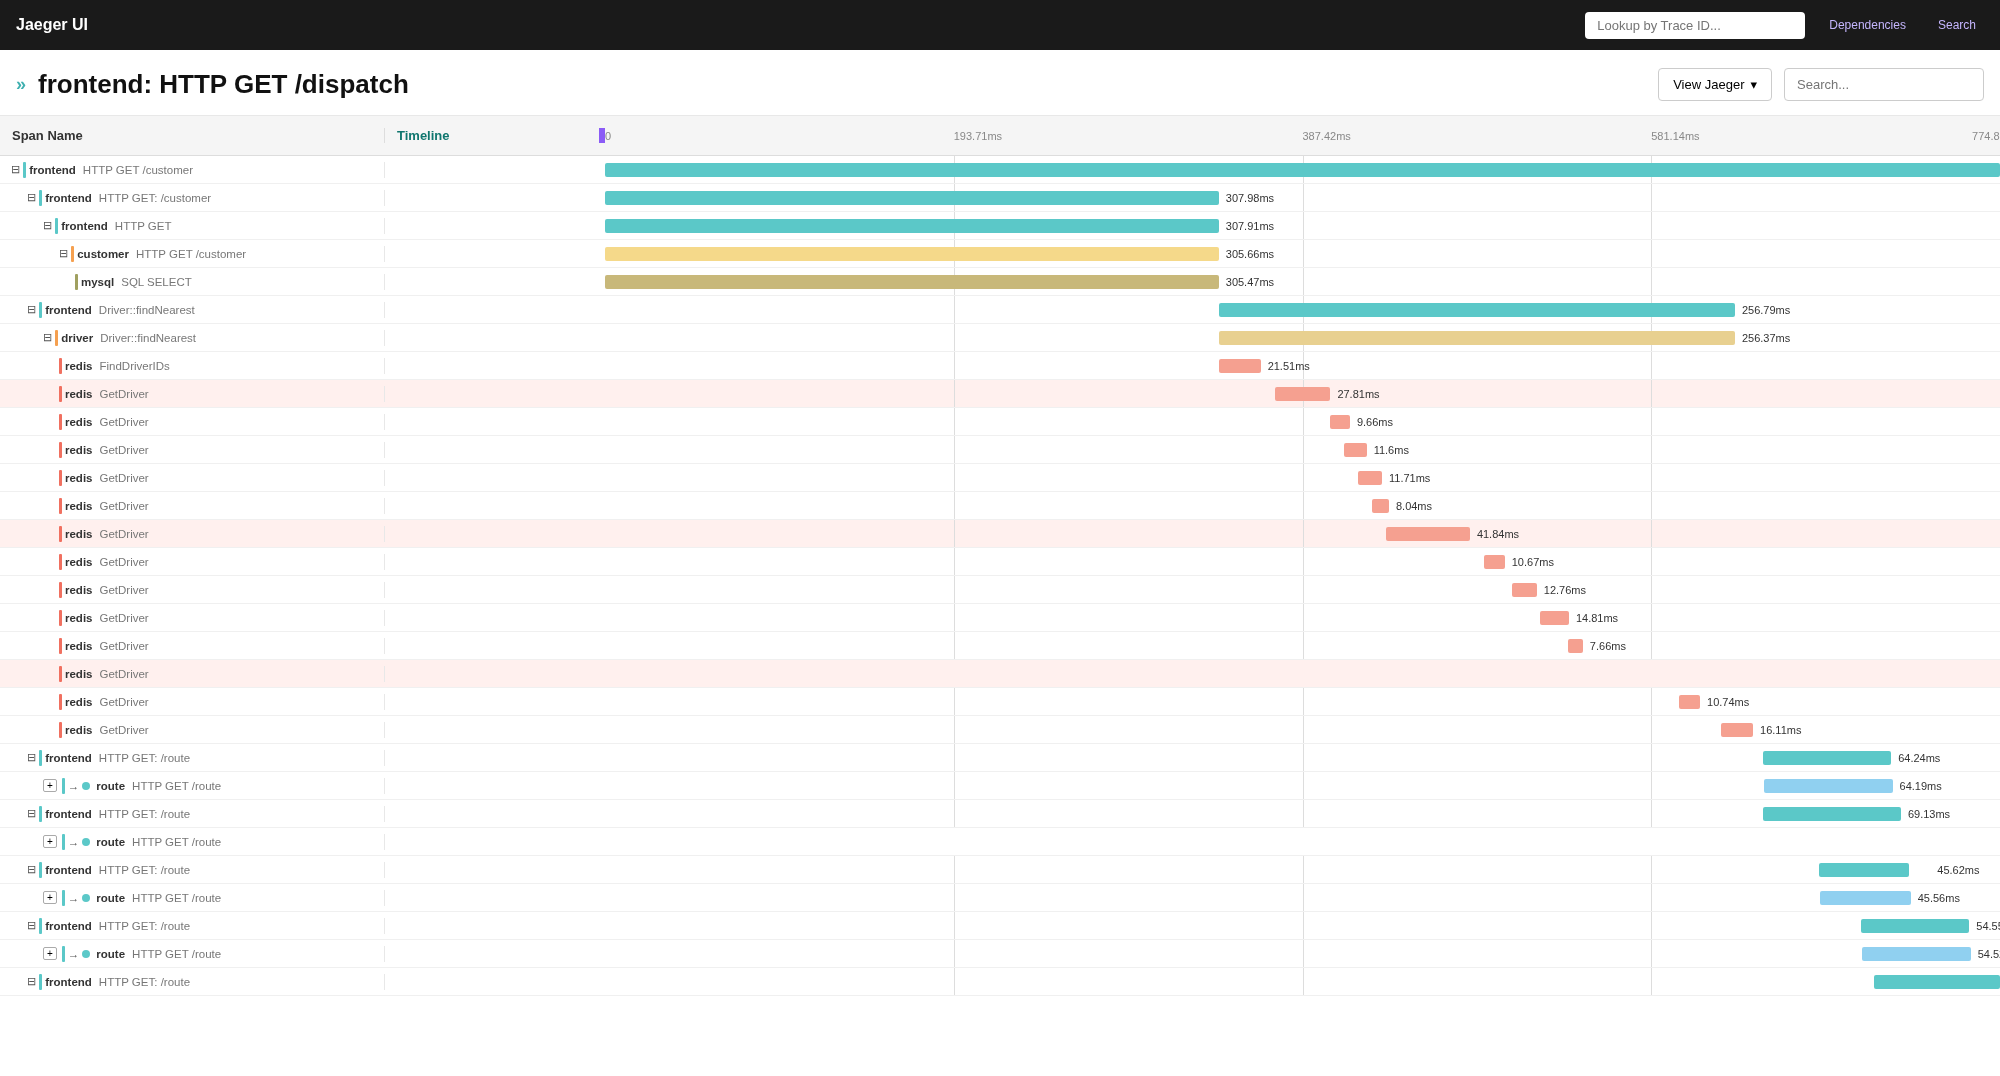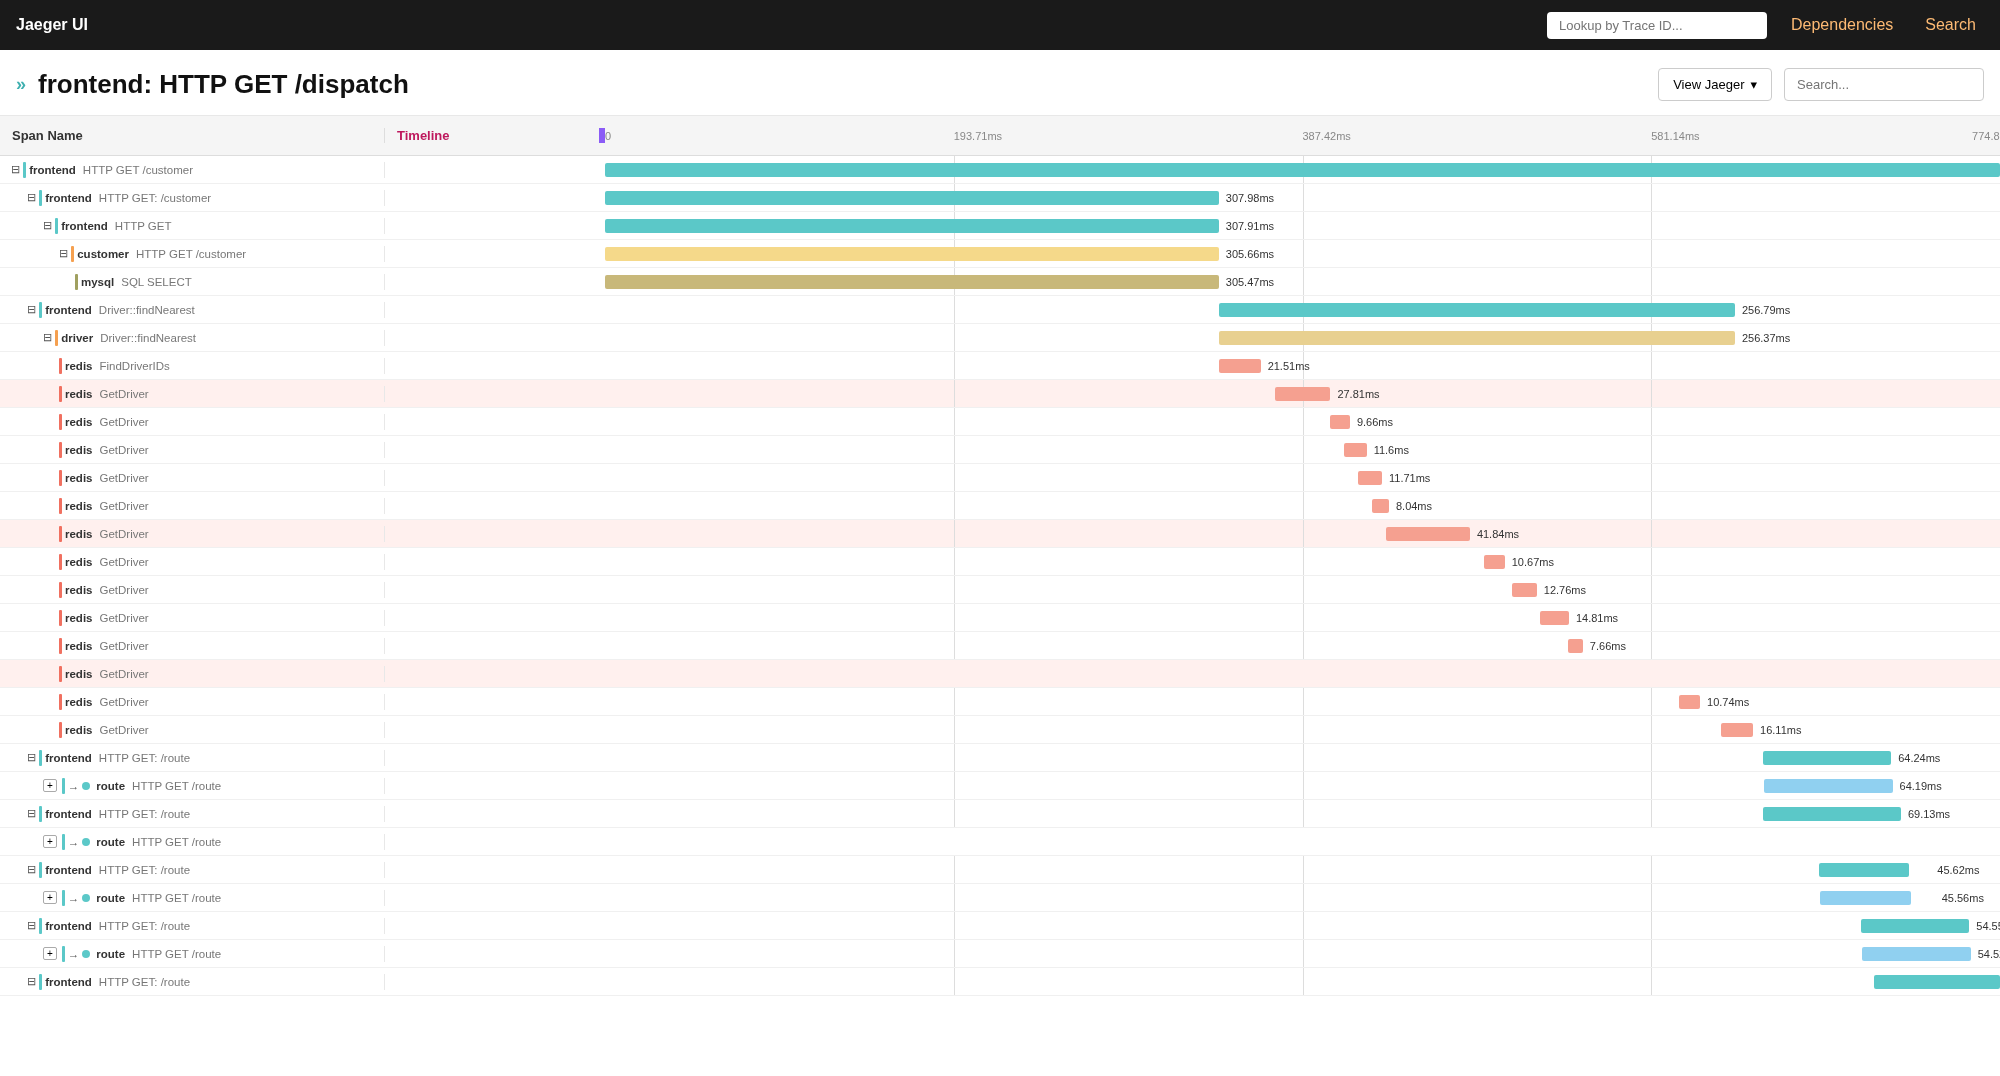--- a/index.html
+++ b/index.html
@@ -23,24 +23,24 @@
     .header-lookup {
       background: #fff;
       border: none;
       border-radius: 4px;
       padding: 6px 12px;
       width: 220px;
       font-size: 13px;
       color: #999;
     }
     .header-btn {
-      color: #fdba74;
+      color: #c4b5fd;
       background: none;
       border: none;
-      font-size: 16px;
+      font-size: 12px;
       cursor: pointer;
       padding: 6px 8px;
     }
 
     
     .page-header {
       display: flex;
       align-items: center;
       padding: 18px 16px 14px;
       gap: 12px;
@@ -101,21 +101,21 @@
       font-size: 13px;
       color: #333;
       border-right: 1px solid #ddd;
     }
     .col-timeline {
       width: 220px;
       min-width: 220px;
       padding: 0 12px;
       font-weight: 700;
       font-size: 13px;
-      color: #be185d;
+      color: #0f766e;
       border-right: 6px solid #8b5cf6;
     }
     .col-ticks {
       flex: 1;
       display: flex;
       align-items: center;
       position: relative;
       height: 100%;
     }
     .tick-label {
@@ -649,21 +649,21 @@
           <span class="color-dot" style="background: rgb(91, 200, 200); display: inline-block; margin-right: 3px;"></span>
           <span class="svc-label">route</span>
           <span class="op-label">HTTP GET /route</span>
         </div>
         <div class="span-timeline-col"></div>
         <div class="span-bar-col">
           <div class="tick-line" style="left: 25%;"></div>
           <div class="tick-line" style="left: 50%;"></div>
           <div class="tick-line" style="left: 75%;"></div>
           <div class="span-bar" style="left: 87.1%; width: 6.5%; background: rgb(144, 208, 240);"></div>
-          <span class="span-bar-label" style="left: 94.1%; margin-left: 24px;">45.56ms</span>
+          <span class="span-bar-label" style="left: 94.1%;">45.56ms</span>
         </div>
       </div>
       <div class="span-row">
         <div class="span-name-col">
           <span style="width: 16px; display: inline-block;"></span>
           <span class="toggle-icon">⊟</span>
           <span class="color-bar-vert" style="background: rgb(91, 200, 200);"></span>
           <span class="svc-label"> frontend</span>
           <span class="op-label">HTTP GET: /route</span>
         </div>

